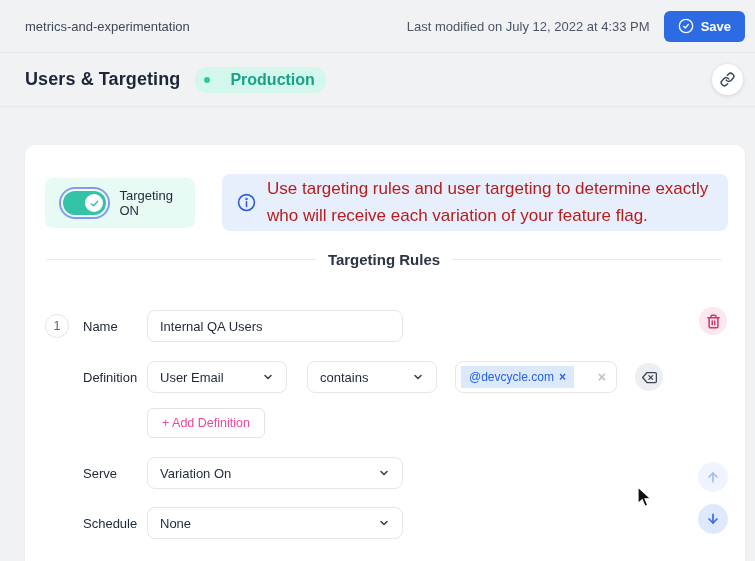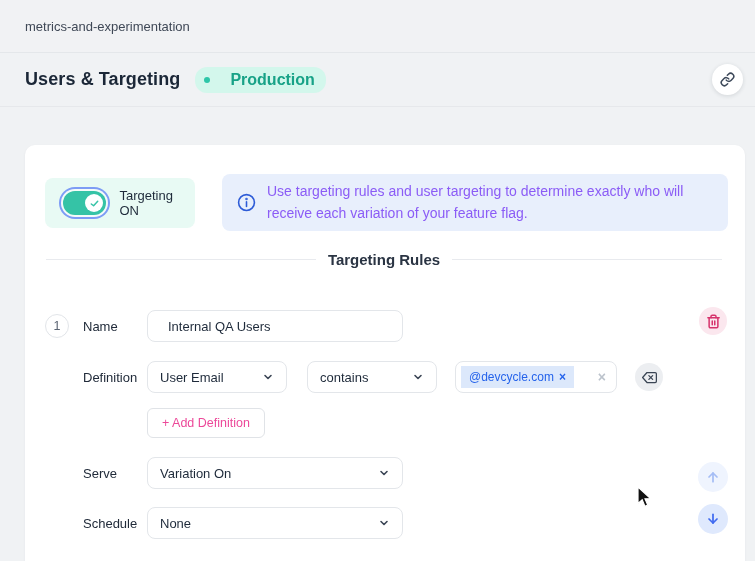--- a/index.html
+++ b/index.html
@@ -86,21 +86,21 @@
   }
   .toggle-label { margin-left: 13px; font-size: 13px; font-weight: 500; color: #1e2a3a; }
   
   .info-box {
     position: absolute; left: 197px; top: 29px;
     width: 506px; height: 57px;
     background: #e8effc; border-radius: 8px;
     display: flex; align-items: center; gap: 11px;
     padding: 0 16px 0 15px;
   }
-  .info-text { font-size: 14px; line-height: 1.55; color: #8b5cf6; font-weight: 500; }
+  .info-text { font-size: 17px; line-height: 1.55; color: #b91c1c; font-weight: 500; }
   
   .section-divider {
     position: absolute; left: 21px; top: 106px; width: 676px;
     display: flex; align-items: center; gap: 12px;
     font-size: 15px; font-weight: 600; color: #2a3443;
   }
   .section-divider::before, .section-divider::after {
     content: ""; flex: 1; height: 1px; background: #e8eaee;
   }
   
@@ -111,21 +111,21 @@
     display: flex; align-items: center; justify-content: center;
     font-size: 12.5px; color: #5a6472;
   }
   .field-label { position: absolute; font-size: 13px; color: #212b3a; }
   .text-input {
     position: absolute;
     height: 32px;
     border: 1px solid #e3e6ea; border-radius: 8px;
     font-family: "Liberation Sans", sans-serif;
     font-size: 13px; color: #1e2a3a;
-    padding: 0 20px; background: #fff; outline: none;
+    padding: 0 12px; background: #fff; outline: none;
   }
   .select {
     position: absolute; height: 32px;
     border: 1px solid #e3e6ea; border-radius: 8px;
     background: #fff;
     display: flex; align-items: center; justify-content: space-between;
     padding: 0 12px; font-size: 13px; color: #1e2a3a;
     cursor: pointer;
   }
   .chip-field {
@@ -167,20 +167,32 @@
   }
   .arrow-up-btn { top: 317px; background: #eff4fe; }
   .arrow-down-btn { top: 359px; background: #dfe9fd; }
   .cursor { position: absolute; left: 637px; top: 486px; pointer-events: none; }
 </style>
 </head>
 <body>
 
 <div class="topbar">
   <span class="breadcrumb">metrics-and-experimentation</span>
+  <div class="topbar-right">
+    <span class="last-modified">Last modified on July 12, 2022 at 4:33 PM</span>
+    <button class="save-btn">
+      <span style="display:flex">
+        <svg width="16" height="16" viewBox="0 0 24 24" fill="none" stroke="#fff" stroke-width="2" stroke-linecap="round" stroke-linejoin="round">
+          <circle cx="12" cy="12" r="10"></circle>
+          <polyline points="8.5 12.5 11 15 15.5 9.5"></polyline>
+        </svg>
+      </span>
+      <span>Save</span>
+    </button>
+  </div>
 </div>
 
 <div class="page-header">
   <span class="page-title">Users &amp; Targeting</span>
   <span class="env-badge">
     <span class="env-dot"></span>
     <span>Production</span>
   </span>
   <button class="link-btn">
     <span style="display:flex">

